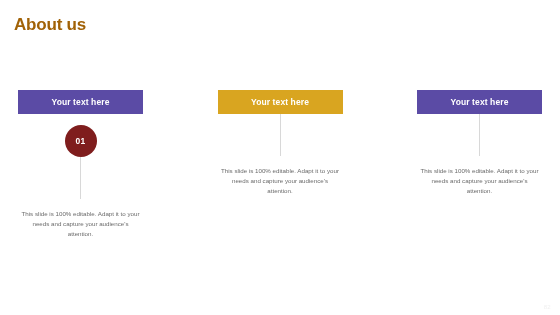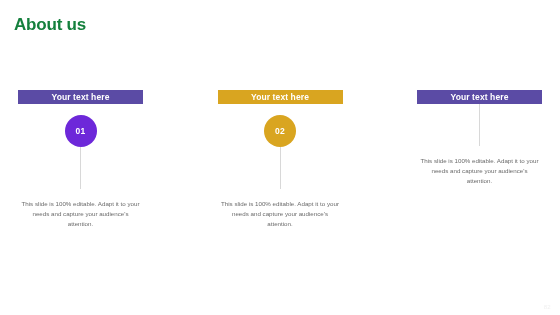--- a/index.html
+++ b/index.html
@@ -48,21 +48,21 @@
 
   .column {
     width: 125px;
     display: flex;
     flex-direction: column;
     align-items: center;
   }
 
   .banner {
     width: 125px;
-    height: 14px;
+    height: 24px;
     display: flex;
     align-items: center;
     justify-content: center;
     box-sizing: border-box;
   }
 
   .banner-label {
     font-size: 8.5px;
     font-weight: bold;
     color: #ffffff;
@@ -109,41 +109,38 @@
     font-size: 6px;
     color: #f0f0f0;
     letter-spacing: 0.3px;
   }
 </style>
 </head>
 <body>
 
 <div class="slide" style="background: rgb(255, 255, 255);">
 
-  <div class="slide-title" style="color: #15803d;">About us</div>
+  <div class="slide-title" style="color: #a16207;">About us</div>
 
   <div class="columns">
 
     <div class="column">
       <div class="banner" style="background: rgb(91, 75, 165);">
         <span class="banner-label">Your text here</span>
       </div>
-      <div class="circle" style="background: #6d28d9;">
+      <div class="circle" style="background: #7f1d1d;">
         <span class="circle-number">01</span>
       </div>
       <div class="connector" style="background: rgb(216, 216, 216);"></div>
       <div class="body-text" style="color: rgb(107, 107, 107);">This slide is 100% editable. Adapt it to your needs and capture your audience's attention.</div>
     </div>
 
     <div class="column">
       <div class="banner" style="background: rgb(217, 165, 32);">
         <span class="banner-label">Your text here</span>
-      </div>
-      <div class="circle" style="background: rgb(217, 165, 32);">
-        <span class="circle-number">02</span>
       </div>
       <div class="connector" style="background: rgb(216, 216, 216);"></div>
       <div class="body-text" style="color: rgb(107, 107, 107);">This slide is 100% editable. Adapt it to your needs and capture your audience's attention.</div>
     </div>
 
     <div class="column">
       <div class="banner" style="background: rgb(91, 75, 165);">
         <span class="banner-label">Your text here</span>
       </div>
       <div class="connector" style="background: rgb(216, 216, 216);"></div>

